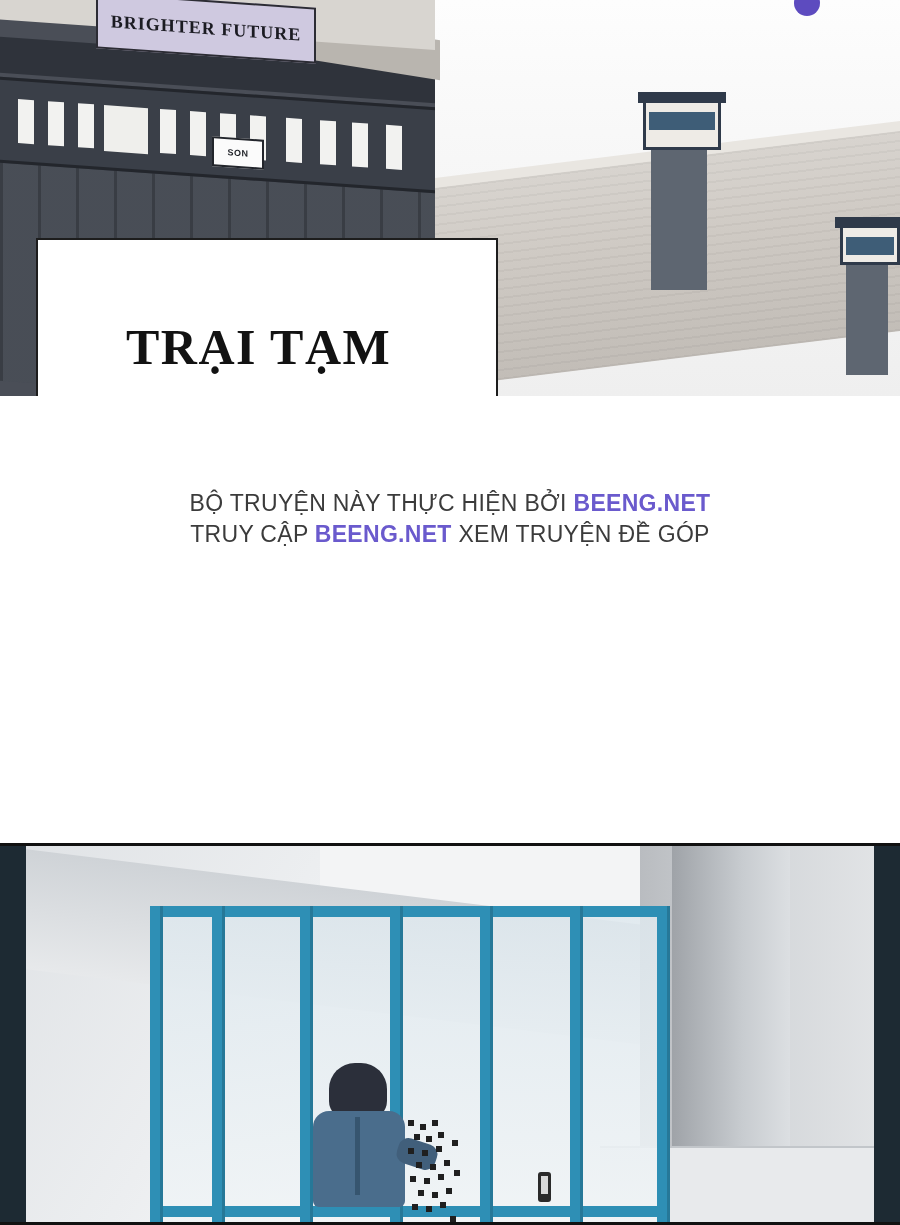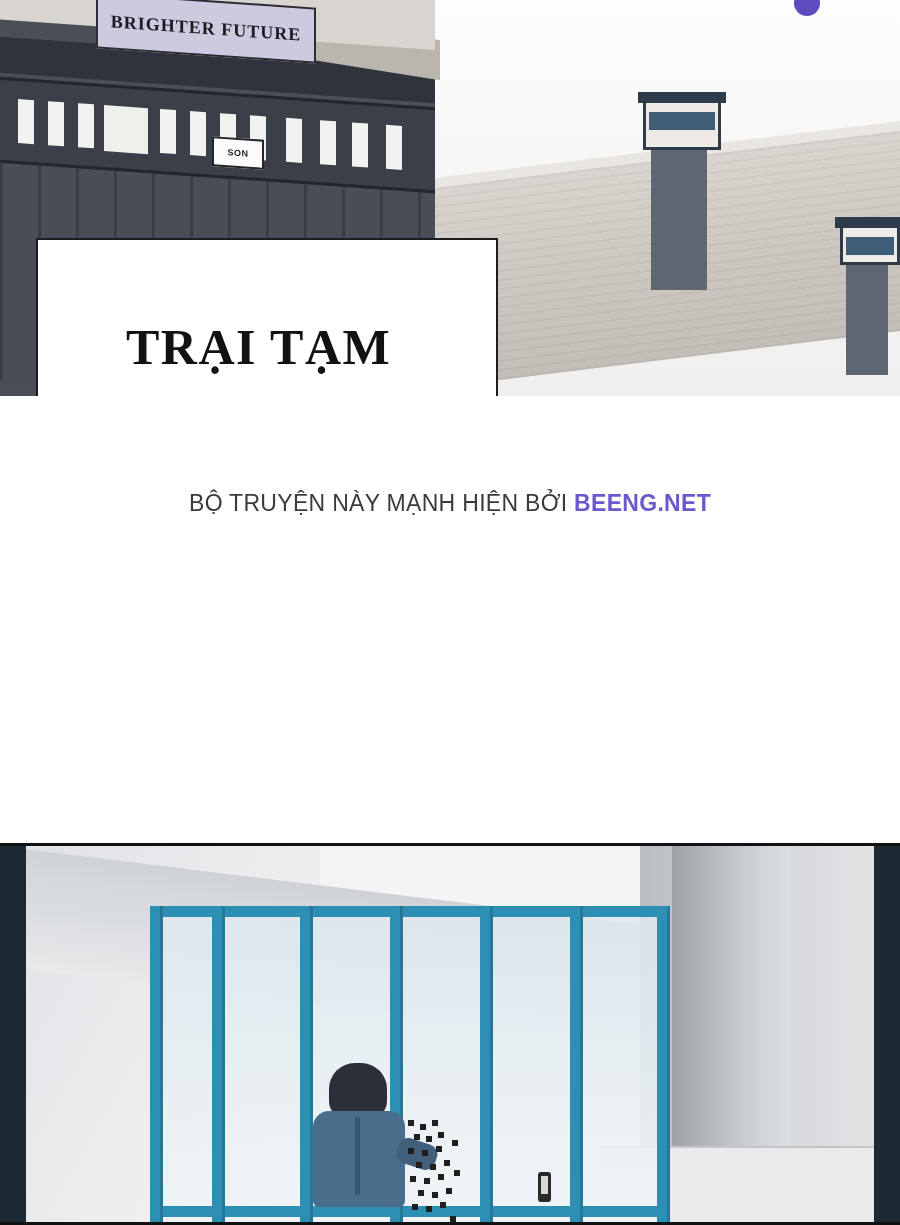--- a/index.html
+++ b/index.html
@@ -396,21 +396,24 @@
     <div class="caption-box">
       <div class="caption-line">TRẠI TẠM GIAM</div>
       <div class="caption-line">YEONGDEUNGPO</div>
     </div>
   </div>
 
   <div class="dot"></div>
 
   <div class="watermark">
     <div>
-      <span>BỘ TRUYỆN NÀY MẠNH HIỆN BỞI </span><span class="brand">BEENG.NET</span>
+      <span>BỘ TRUYỆN NÀY THỰC HIỆN BỞI </span><span class="brand">BEENG.NET</span>
+    </div>
+    <div>
+      <span>TRUY CẬP </span><span class="brand">BEENG.NET</span><span> XEM TRUYỆN ĐỀ GÓP</span>
     </div>
   </div>
 
   <div class="panel2">
     <div class="p2-floor-left"></div>
     <div class="p2-ceiling"></div>
     <div class="p2-wall-right"></div>
     <div class="p2-pillar"></div>
     <div class="p2-floor-right"></div>
 

